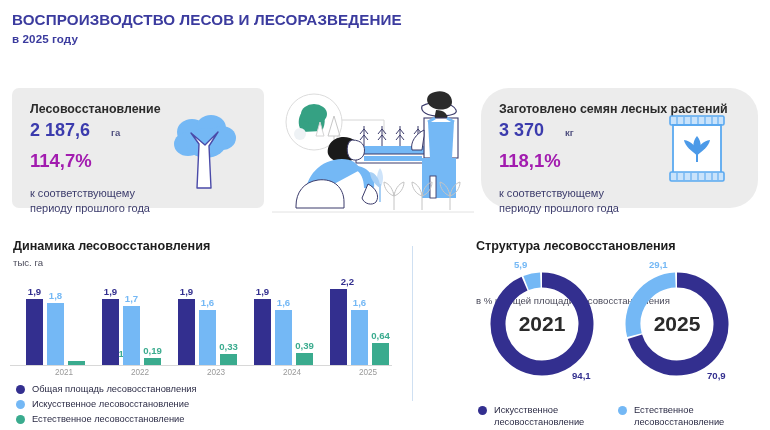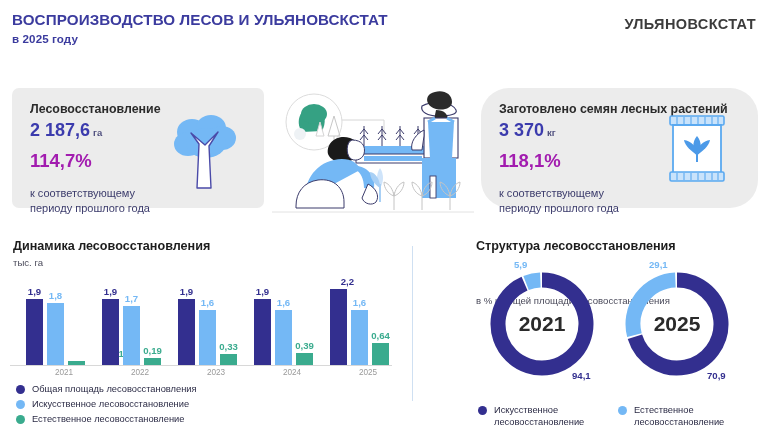--- a/index.html
+++ b/index.html
@@ -35,21 +35,21 @@
   #card-left{left:12px;top:88px;width:252px;height:120px;}
   #card-right{left:481px;top:88px;width:277px;height:120px;border-radius:28px;}
   .card .c-title{
     position:absolute;left:18px;top:14px;
     font-size:12.4px;font-weight:bold;color:#2b2b2b;white-space:nowrap;
   }
   .c-value{
     position:absolute;left:18px;top:32px;
     font-size:18px;font-weight:bold;color:#3b3bad;white-space:nowrap;
   }
-  .c-value .unit{font-size:9.5px;font-weight:bold;color:#50507f;margin-left:3px;}
+  .c-value .unit{font-size:9.5px;font-weight:bold;color:#50507f;margin-left:21px;}
   .c-pct{
     position:absolute;left:18px;top:62px;
     font-size:18.5px;font-weight:bold;color:#a21caf;white-space:nowrap;
   }
   .c-note{
     position:absolute;left:18px;top:98px;
     font-size:11px;color:#3b3b6b;line-height:1.35;white-space:nowrap;
   }
   .card-icon{position:absolute;}
   #tree-icon{right:22px;top:22px;width:76px;height:80px;}
@@ -101,24 +101,23 @@
   .dlg .lg-dot{margin-top:2px;}
   .dlg .lg-label{font-size:9.3px;line-height:1.3;white-space:pre-line;color:#2b2b45;}
 </style>
 </head>
 <body>
 
 <div class="page">
 
   <div class="header">
     <div class="title-block">
-      <div class="title-line l1">ВОСПРОИЗВОДСТВО ЛЕСОВ И УЛЬЯНОВСКСТАТ</div>
+      <div class="title-line l1">ВОСПРОИЗВОДСТВО ЛЕСОВ И ЛЕСОРАЗВЕДЕНИЕ</div>
       <div class="title-line l3">в 2025 году</div>
     </div>
-    <div class="brand">УЛЬЯНОВСКСТАТ</div>
   </div>
 
   <div class="card" id="card-left">
     <div class="c-title">Лесовосстановление</div>
     <div class="c-value">
       <span>2 187,6</span><span class="unit">га</span>
     </div>
     <div class="c-pct">114,7%</div>
     <div class="c-note">
       <span>к соответствующему</span><br>

